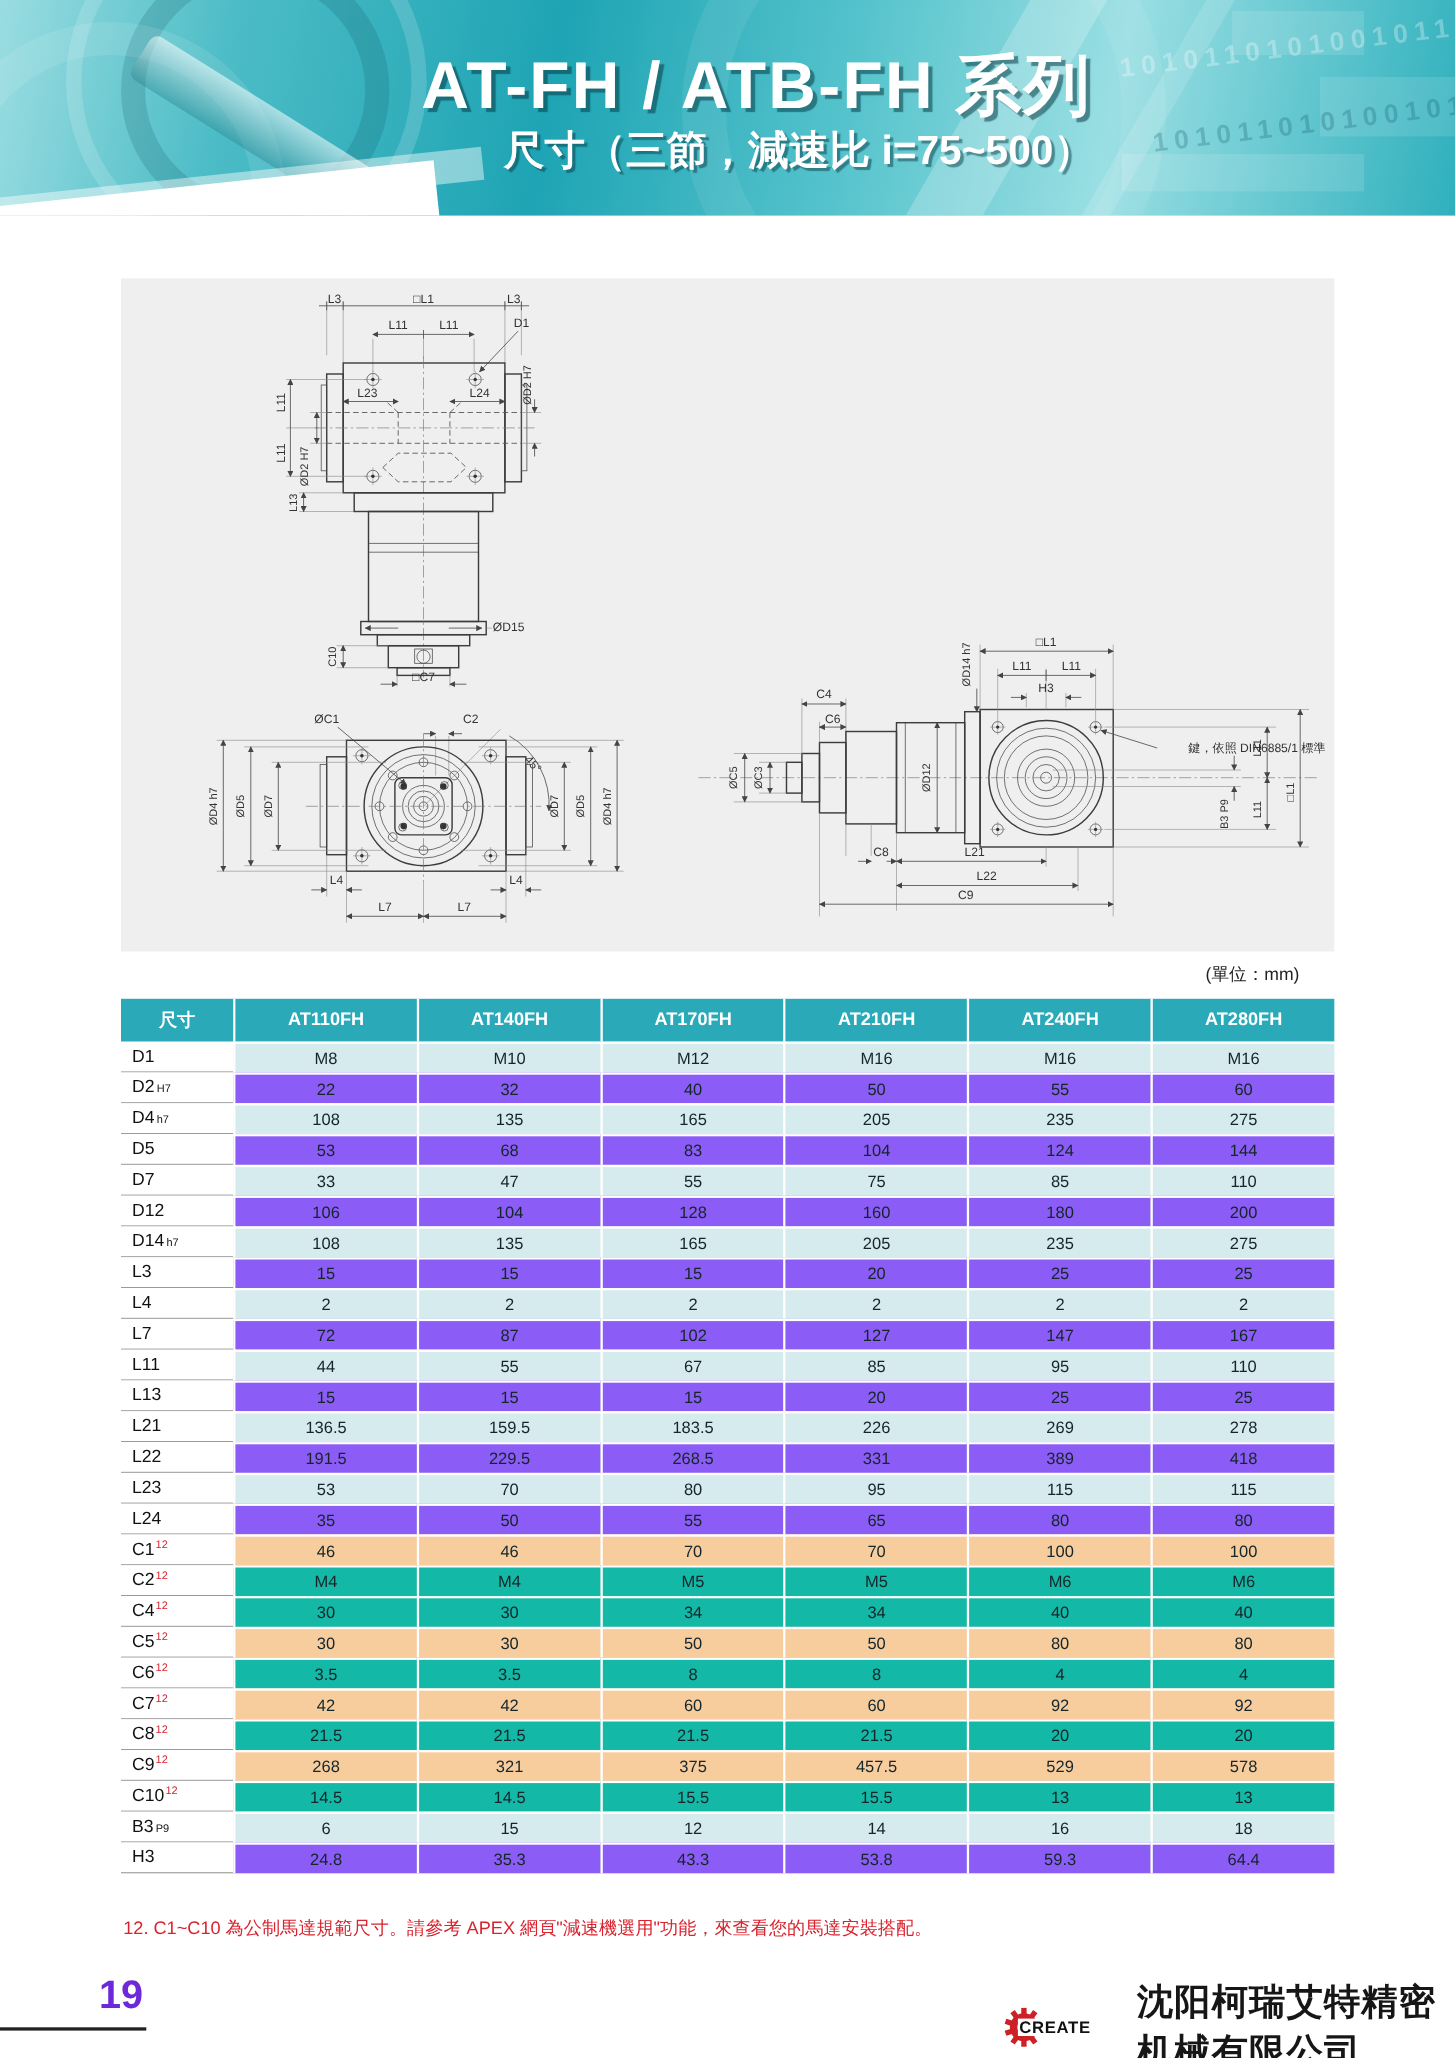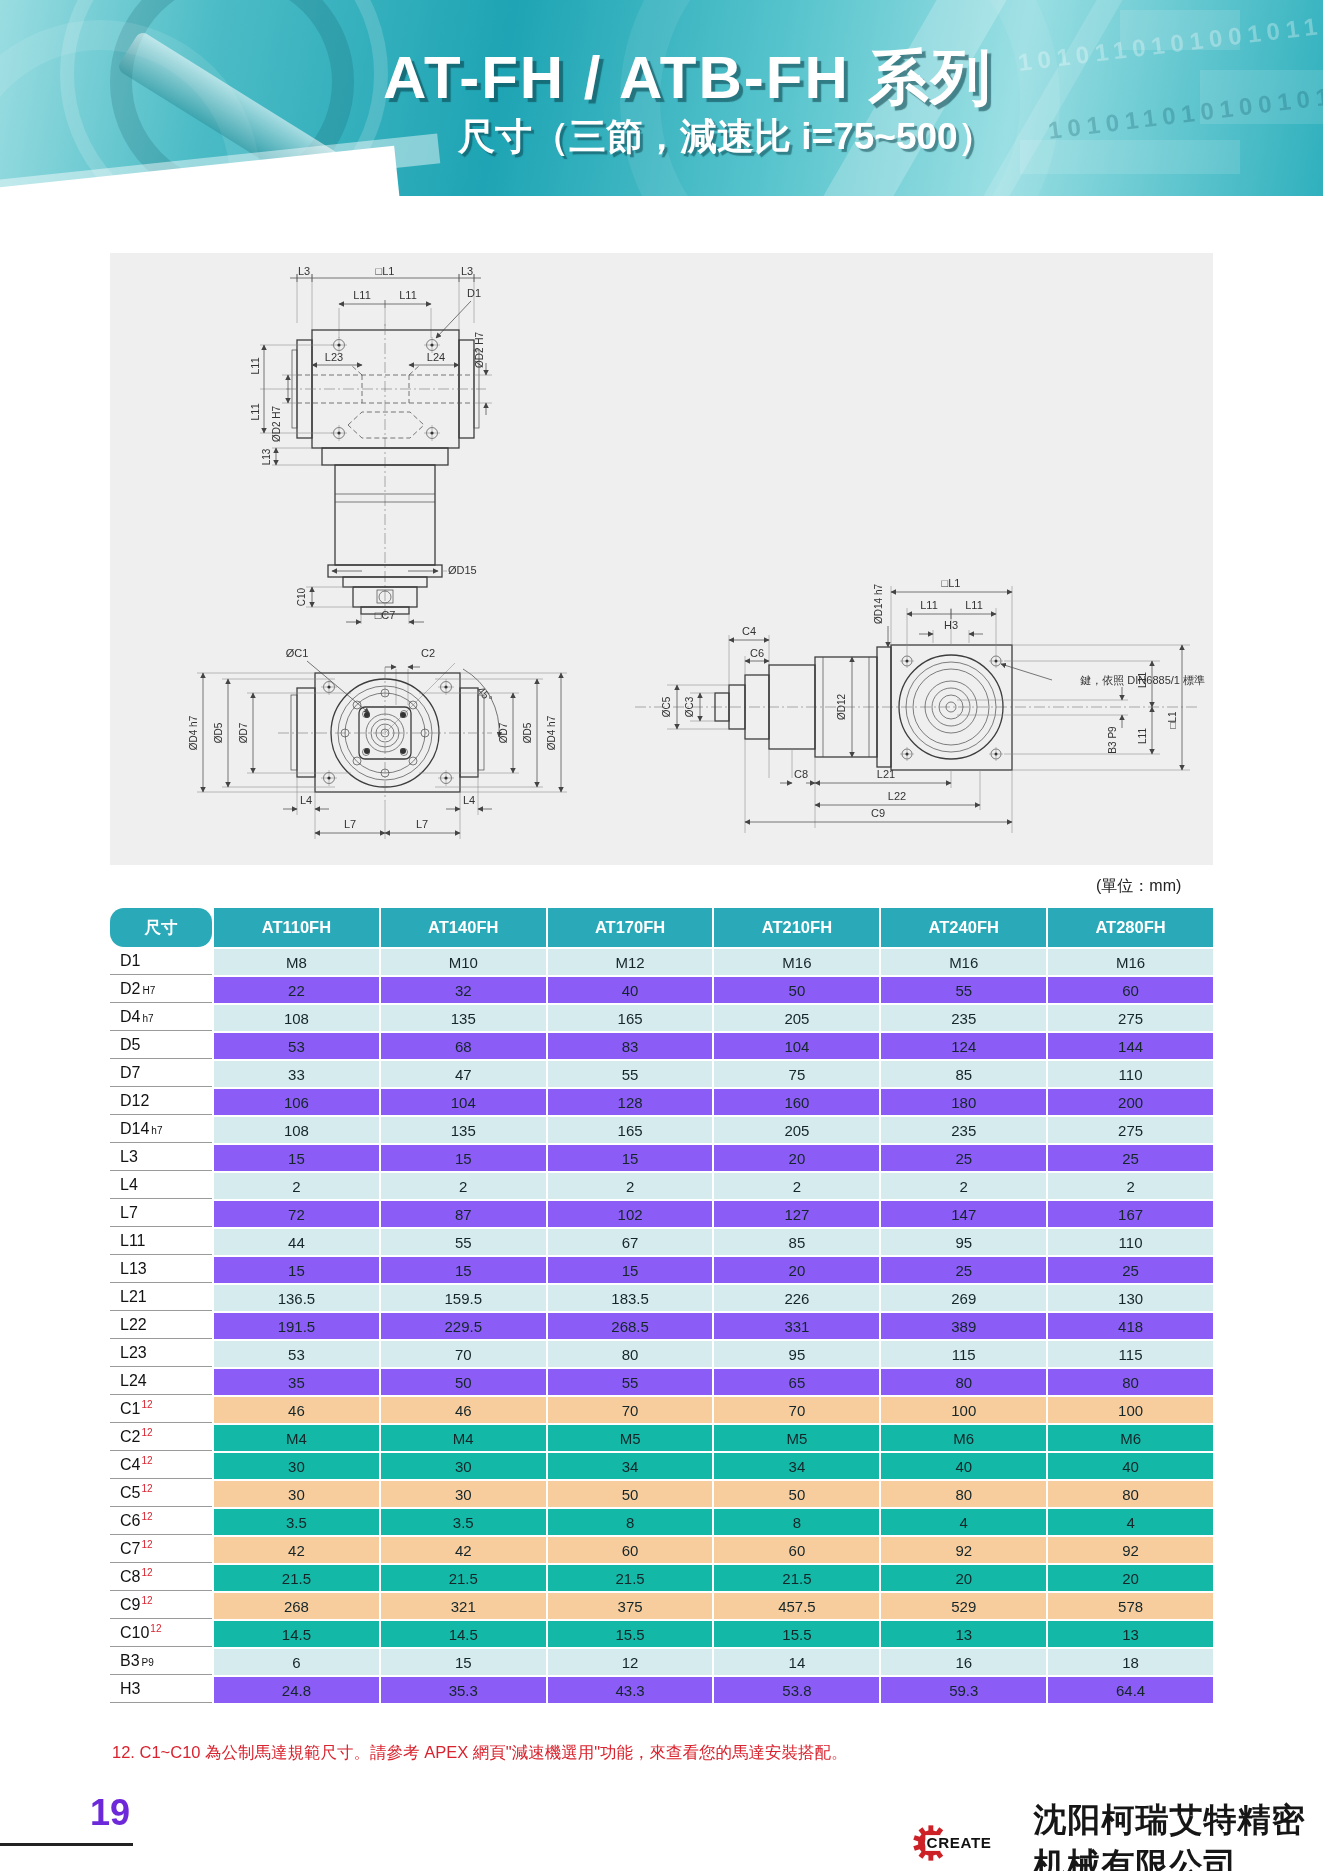--- a/index.html
+++ b/index.html
@@ -42,21 +42,21 @@
   .panel text.sm{font-size:10px;}
 
   
   .note{position:absolute;left:112px;top:877px;color:#d9232e;font-size:16px;margin-top:48px;}
   .unit{position:absolute;left:1096px;top:876px;color:#222;font-size:16px;}
   .footnote{position:absolute;left:112px;top:1742px;color:#d9232e;font-size:16.5px;}
 
   
   .dim-table{position:absolute;left:110px;top:908px;width:1103px;border-collapse:separate;border-spacing:0;table-layout:fixed;}
   .dim-table th{height:37px;background:#2aa9b8;color:#fff;font-size:16.5px;font-weight:bold;text-align:center;}
-  .dim-table th.col-label{width:100px;border-radius:14px;}
+  .dim-table th.col-label{width:100px;}
   .dim-table th + th{border-left:2px solid #fff;}
   .dim-table td{height:26px;font-size:15px;color:#15262a;text-align:center;padding:0;}
   .dim-table td.lab{background:#fff;color:#111;font-size:16px;text-align:left;padding-left:10px;border-bottom:1px solid #9a9a9a;}
   .dim-table td.val{border-left:2px solid #fff;border-top:2px solid #fff;}
   .teal-light{background:#d6ebee;}
   .teal-dark{background:#8b5cf6;}
   .orange-light{background:#f8cd9e;}
   .orange-dark{background:#14b8a6;}
   .sub{font-size:10px;margin-left:2px;}
   .sup{font-size:10px;color:#d9232e;vertical-align:super;margin-left:1px;}
@@ -542,21 +542,21 @@
           <td class="val teal-dark">25</td>
           <td class="val teal-dark">25</td>
         </tr>
         <tr>
           <td class="lab"><span>L21</span></td>
           <td class="val teal-light">136.5</td>
           <td class="val teal-light">159.5</td>
           <td class="val teal-light">183.5</td>
           <td class="val teal-light">226</td>
           <td class="val teal-light">269</td>
-          <td class="val teal-light">130</td>
+          <td class="val teal-light">278</td>
         </tr>
         <tr>
           <td class="lab"><span>L22</span></td>
           <td class="val teal-dark">191.5</td>
           <td class="val teal-dark">229.5</td>
           <td class="val teal-dark">268.5</td>
           <td class="val teal-dark">331</td>
           <td class="val teal-dark">389</td>
           <td class="val teal-dark">418</td>
         </tr>

